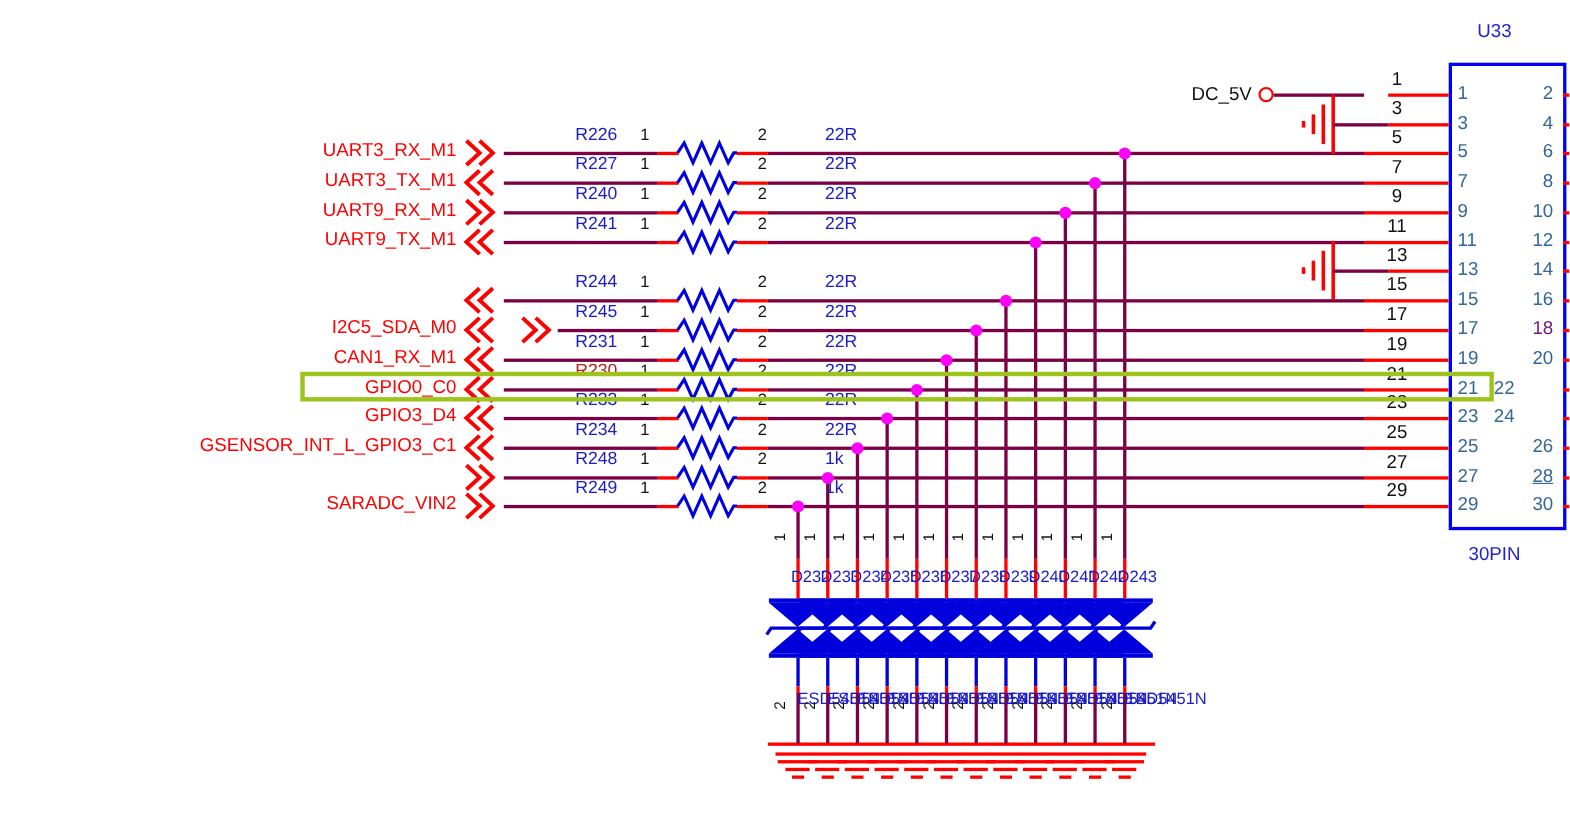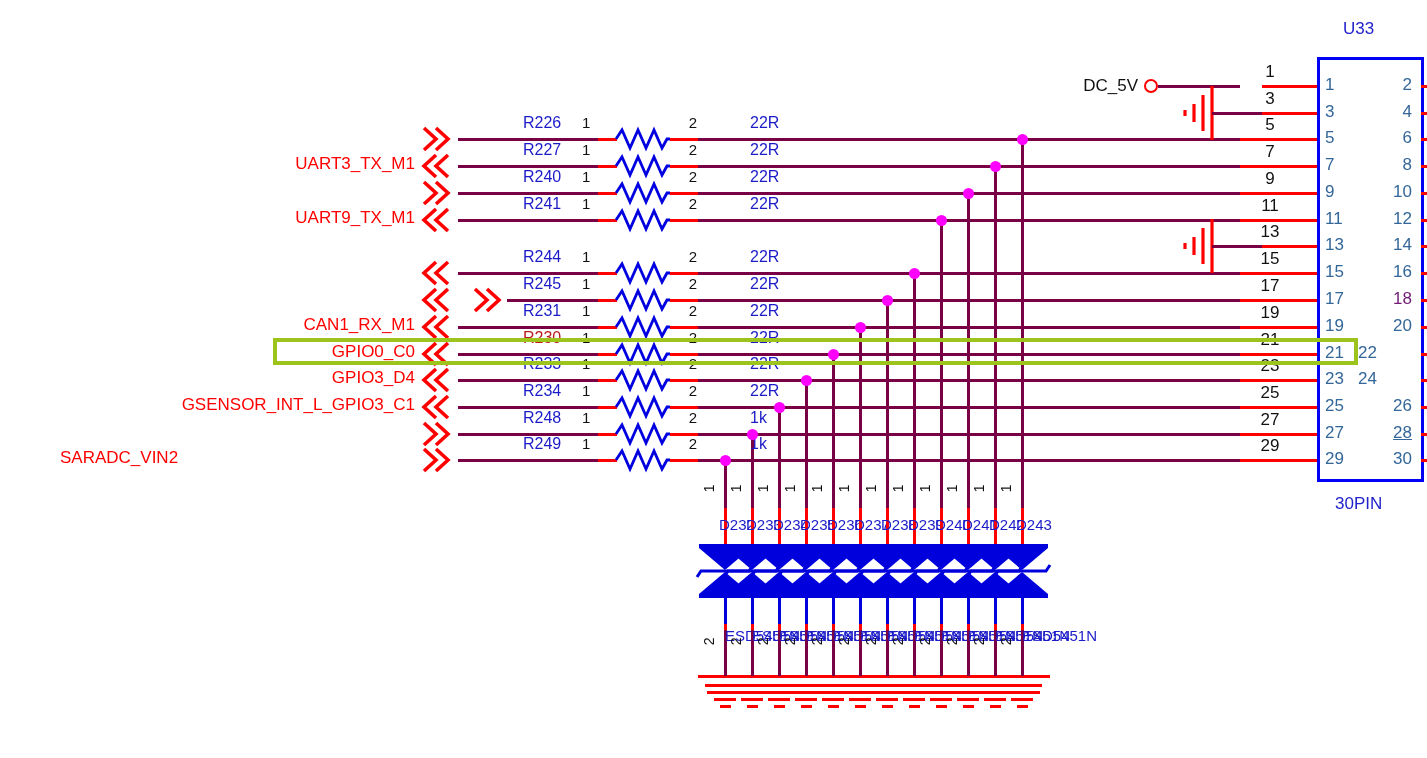--- a/index.html
+++ b/index.html
@@ -53,20 +53,21 @@
     <div style="position: absolute; left: 935.5px; top: 705px; width: 11px; height: 3px; background: rgb(255, 0, 0);"></div>
     <div style="position: absolute; left: 950px; top: 691px; width: 36px; height: 3px; background: rgb(255, 0, 0);"></div>
     <div style="position: absolute; left: 957px; top: 698px; width: 22px; height: 3px; background: rgb(255, 0, 0);"></div>
     <div style="position: absolute; left: 962.5px; top: 705px; width: 11px; height: 3px; background: rgb(255, 0, 0);"></div>
     <div style="position: absolute; left: 977px; top: 691px; width: 36px; height: 3px; background: rgb(255, 0, 0);"></div>
     <div style="position: absolute; left: 984px; top: 698px; width: 22px; height: 3px; background: rgb(255, 0, 0);"></div>
     <div style="position: absolute; left: 989.5px; top: 705px; width: 11px; height: 3px; background: rgb(255, 0, 0);"></div>
     <div style="position: absolute; left: 1004px; top: 691px; width: 36px; height: 3px; background: rgb(255, 0, 0);"></div>
     <div style="position: absolute; left: 1011px; top: 698px; width: 22px; height: 3px; background: rgb(255, 0, 0);"></div>
     <div style="position: absolute; left: 1016.5px; top: 705px; width: 11px; height: 3px; background: rgb(255, 0, 0);"></div>
+    <div style="position: absolute; left: 60px; top: 128px; font-size: 17px; color: rgb(255, 0, 0); white-space: nowrap; line-height: 1.05; width: 355px; text-align: right;">UART3_RX_M1</div>
     <div style="position: absolute; left: 421px; top: 125px; width: 30px; height: 28px;">
       <svg width="30" height="28" viewBox="0 0 30 28" style="left:0;top:0;">
         <polyline points="3,3 15,14 3,25" fill="none" stroke="#FF0000" stroke-width="3.6"></polyline>
         <polyline points="15,3 27,14 15,25" fill="none" stroke="#FF0000" stroke-width="3.6"></polyline>
       </svg>
     </div>
     <div style="position: absolute; left: 458px; top: 137.5px; width: 140px; height: 3px; background: rgb(122, 0, 69);"></div>
     <div style="position: absolute; left: 598px; top: 137.5px; width: 19px; height: 3px; background: rgb(255, 0, 0);"></div>
     <div style="position: absolute; left: 616px; top: 128px; width: 54px; height: 22px;">
       <svg width="54" height="22" viewBox="0 0 54 22" style="left:0;top:0;">
@@ -96,20 +97,21 @@
       </svg>
     </div>
     <div style="position: absolute; left: 670px; top: 164.5px; width: 28px; height: 3px; background: rgb(255, 0, 0);"></div>
     <div style="position: absolute; left: 523px; top: 142px; font-size: 16px; color: rgb(27, 27, 200); white-space: nowrap; line-height: 1.05;">R227</div>
     <div style="position: absolute; left: 582px; top: 142px; font-size: 15px; color: rgb(17, 17, 17); white-space: nowrap; line-height: 1.05;">1</div>
     <div style="position: absolute; left: 684px; top: 142px; font-size: 15px; color: rgb(17, 17, 17); white-space: nowrap; line-height: 1.05; width: 18px; text-align: center;">2</div>
     <div style="position: absolute; left: 750px; top: 142px; font-size: 16px; color: rgb(27, 27, 200); white-space: nowrap; line-height: 1.05;">22R</div>
     <div style="position: absolute; left: 698px; top: 164.5px; width: 542px; height: 3px; background: rgb(122, 0, 69);"></div>
     <div style="position: absolute; left: 1240px; top: 164.5px; width: 77px; height: 3px; background: rgb(255, 0, 0);"></div>
     <div style="position: absolute; left: 993.5px; top: 166px; width: 3px; height: 342px; background: rgb(122, 0, 69);"></div>
+    <div style="position: absolute; left: 60px; top: 182px; font-size: 17px; color: rgb(255, 0, 0); white-space: nowrap; line-height: 1.05; width: 355px; text-align: right;">UART9_RX_M1</div>
     <div style="position: absolute; left: 421px; top: 179px; width: 30px; height: 28px;">
       <svg width="30" height="28" viewBox="0 0 30 28" style="left:0;top:0;">
         <polyline points="3,3 15,14 3,25" fill="none" stroke="#FF0000" stroke-width="3.6"></polyline>
         <polyline points="15,3 27,14 15,25" fill="none" stroke="#FF0000" stroke-width="3.6"></polyline>
       </svg>
     </div>
     <div style="position: absolute; left: 458px; top: 191.5px; width: 140px; height: 3px; background: rgb(122, 0, 69);"></div>
     <div style="position: absolute; left: 598px; top: 191.5px; width: 19px; height: 3px; background: rgb(255, 0, 0);"></div>
     <div style="position: absolute; left: 616px; top: 182px; width: 54px; height: 22px;">
       <svg width="54" height="22" viewBox="0 0 54 22" style="left:0;top:0;">
@@ -160,20 +162,21 @@
       </svg>
     </div>
     <div style="position: absolute; left: 670px; top: 271.5px; width: 28px; height: 3px; background: rgb(255, 0, 0);"></div>
     <div style="position: absolute; left: 523px; top: 249px; font-size: 16px; color: rgb(27, 27, 200); white-space: nowrap; line-height: 1.05;">R244</div>
     <div style="position: absolute; left: 582px; top: 249px; font-size: 15px; color: rgb(17, 17, 17); white-space: nowrap; line-height: 1.05;">1</div>
     <div style="position: absolute; left: 684px; top: 249px; font-size: 15px; color: rgb(17, 17, 17); white-space: nowrap; line-height: 1.05; width: 18px; text-align: center;">2</div>
     <div style="position: absolute; left: 750px; top: 249px; font-size: 16px; color: rgb(27, 27, 200); white-space: nowrap; line-height: 1.05;">22R</div>
     <div style="position: absolute; left: 698px; top: 271.5px; width: 542px; height: 3px; background: rgb(122, 0, 69);"></div>
     <div style="position: absolute; left: 1240px; top: 271.5px; width: 77px; height: 3px; background: rgb(255, 0, 0);"></div>
     <div style="position: absolute; left: 912.5px; top: 273px; width: 3px; height: 235px; background: rgb(122, 0, 69);"></div>
+    <div style="position: absolute; left: 60px; top: 289px; font-size: 17px; color: rgb(255, 0, 0); white-space: nowrap; line-height: 1.05; width: 355px; text-align: right;">I2C5_SDA_M0</div>
     <div style="position: absolute; left: 421px; top: 286px; width: 30px; height: 28px;">
       <svg width="30" height="28" viewBox="0 0 30 28" style="left:0;top:0;">
         <polyline points="15,3 3,14 15,25" fill="none" stroke="#FF0000" stroke-width="3.6"></polyline>
         <polyline points="27,3 15,14 27,25" fill="none" stroke="#FF0000" stroke-width="3.6"></polyline>
       </svg>
     </div>
     <div style="position: absolute; left: 472px; top: 286px; width: 30px; height: 28px;">
       <svg width="30" height="28" viewBox="0 0 30 28" style="left:0;top:0;">
         <polyline points="3,3 15,14 3,25" fill="none" stroke="#FF0000" stroke-width="3.6"></polyline>
         <polyline points="15,3 27,14 15,25" fill="none" stroke="#FF0000" stroke-width="3.6"></polyline>
@@ -296,21 +299,21 @@
       </svg>
     </div>
     <div style="position: absolute; left: 670px; top: 432.5px; width: 28px; height: 3px; background: rgb(255, 0, 0);"></div>
     <div style="position: absolute; left: 523px; top: 410px; font-size: 16px; color: rgb(27, 27, 200); white-space: nowrap; line-height: 1.05;">R248</div>
     <div style="position: absolute; left: 582px; top: 410px; font-size: 15px; color: rgb(17, 17, 17); white-space: nowrap; line-height: 1.05;">1</div>
     <div style="position: absolute; left: 684px; top: 410px; font-size: 15px; color: rgb(17, 17, 17); white-space: nowrap; line-height: 1.05; width: 18px; text-align: center;">2</div>
     <div style="position: absolute; left: 750px; top: 410px; font-size: 16px; color: rgb(27, 27, 200); white-space: nowrap; line-height: 1.05;">1k</div>
     <div style="position: absolute; left: 698px; top: 432.5px; width: 542px; height: 3px; background: rgb(122, 0, 69);"></div>
     <div style="position: absolute; left: 1240px; top: 432.5px; width: 77px; height: 3px; background: rgb(255, 0, 0);"></div>
     <div style="position: absolute; left: 750.5px; top: 434px; width: 3px; height: 74px; background: rgb(122, 0, 69);"></div>
-    <div style="position: absolute; left: 60px; top: 449px; font-size: 17px; color: rgb(255, 0, 0); white-space: nowrap; line-height: 1.05; width: 355px; ">SARADC_VIN2</div>
+    <div style="position: absolute; left: 60px; top: 449px; font-size: 17px; color: rgb(255, 0, 0); white-space: nowrap; line-height: 1.05; width: 355px; text-align: right;">SARADC_VIN2</div>
     <div style="position: absolute; left: 421px; top: 446px; width: 30px; height: 28px;">
       <svg width="30" height="28" viewBox="0 0 30 28" style="left:0;top:0;">
         <polyline points="3,3 15,14 3,25" fill="none" stroke="#FF0000" stroke-width="3.6"></polyline>
         <polyline points="15,3 27,14 15,25" fill="none" stroke="#FF0000" stroke-width="3.6"></polyline>
       </svg>
     </div>
     <div style="position: absolute; left: 458px; top: 458.5px; width: 140px; height: 3px; background: rgb(122, 0, 69);"></div>
     <div style="position: absolute; left: 598px; top: 458.5px; width: 19px; height: 3px; background: rgb(255, 0, 0);"></div>
     <div style="position: absolute; left: 616px; top: 449px; width: 54px; height: 22px;">
       <svg width="54" height="22" viewBox="0 0 54 22" style="left:0;top:0;">

